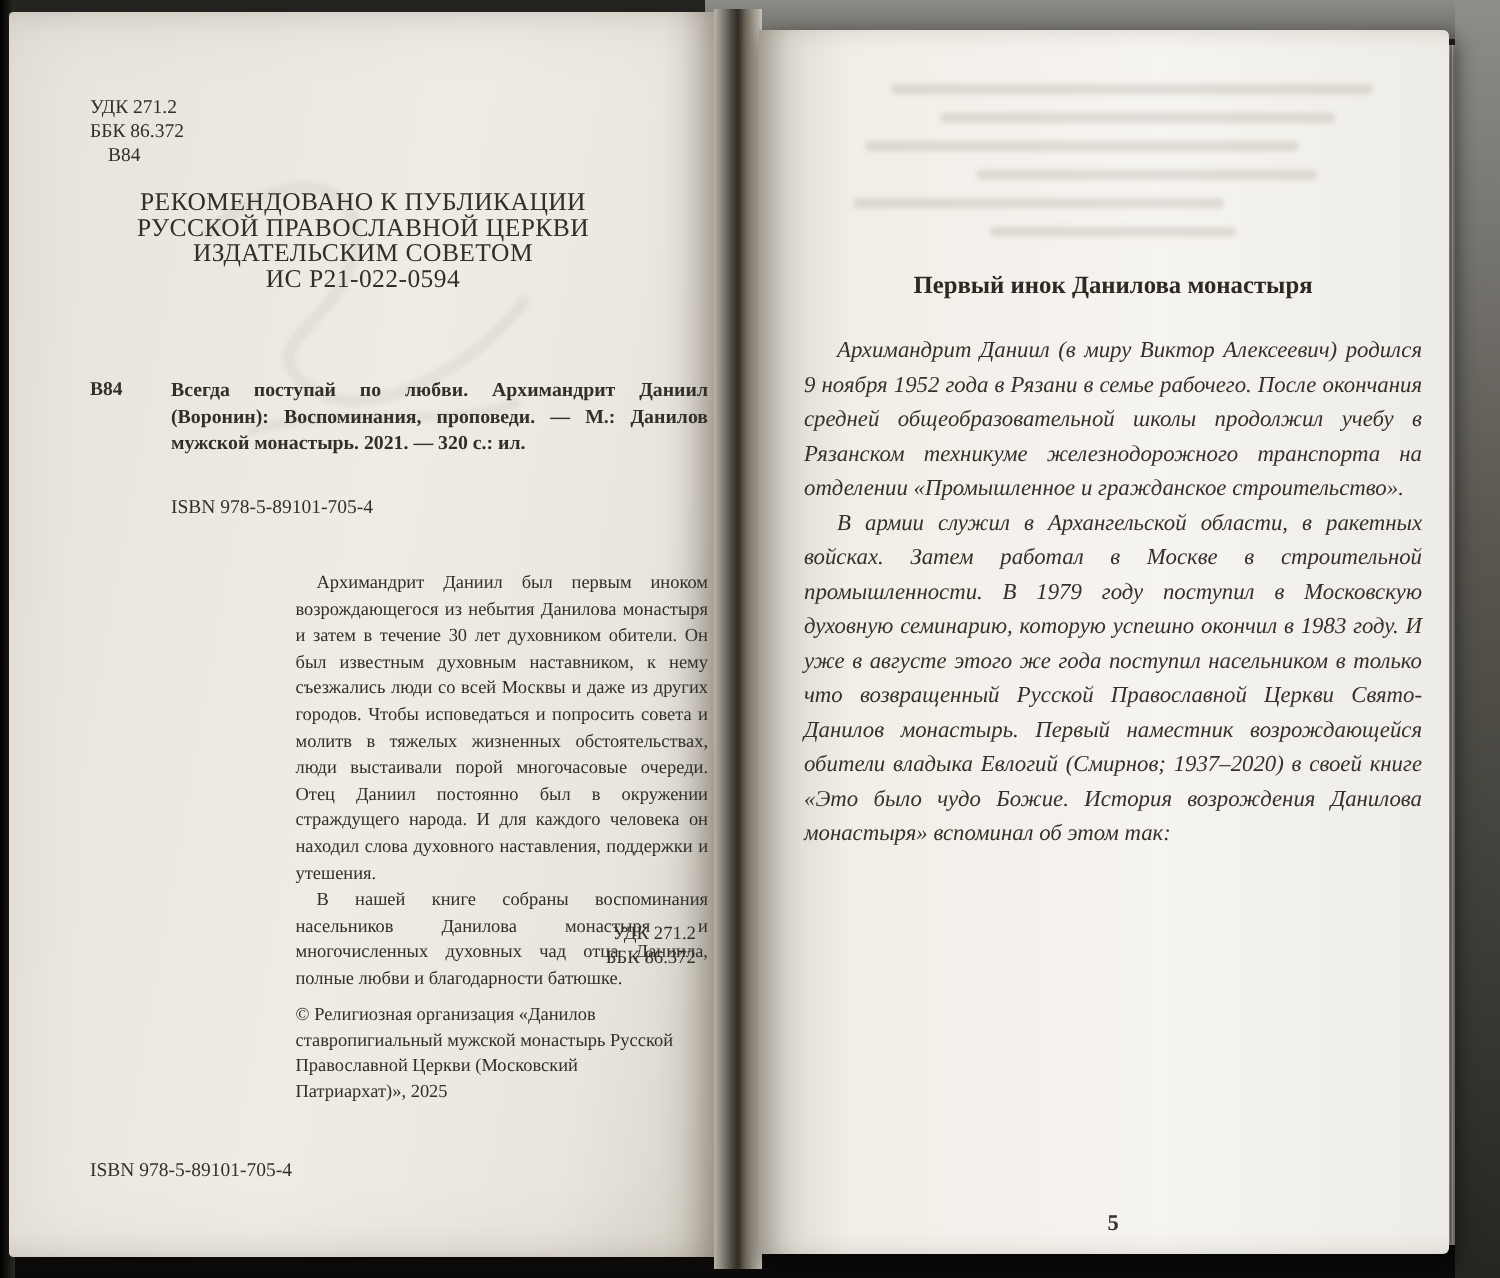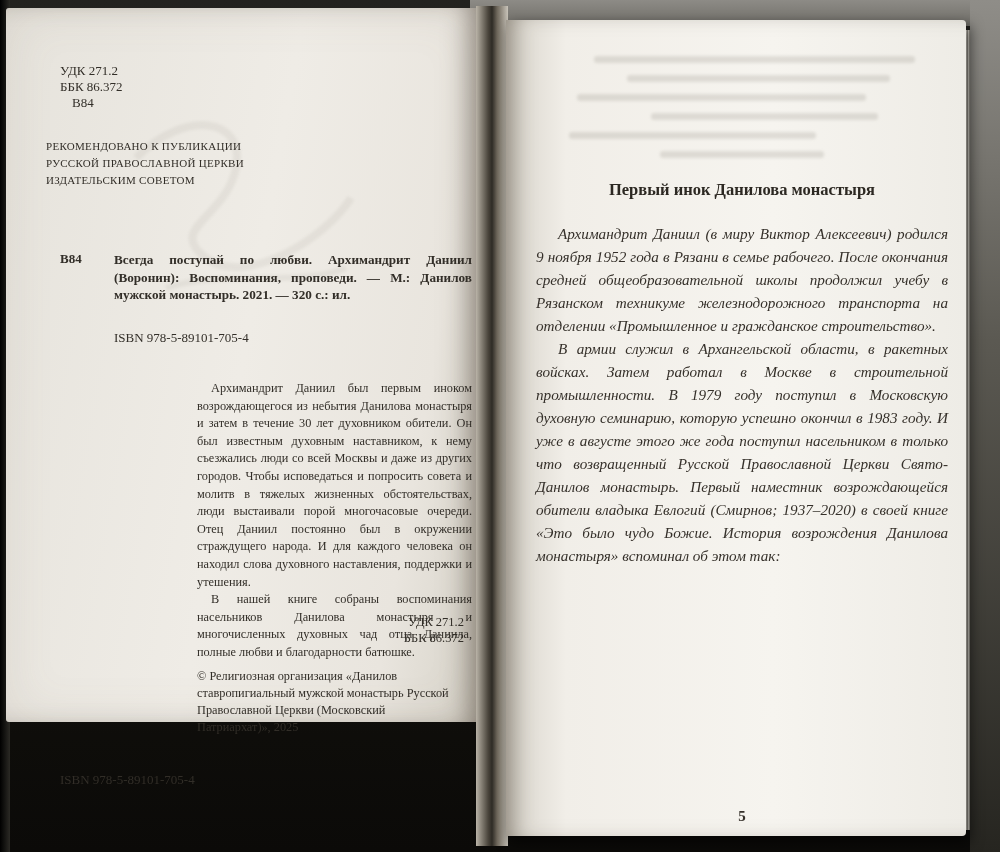--- a/index.html
+++ b/index.html
@@ -9,40 +9,40 @@
     font-family:"Liberation Serif","DejaVu Serif",serif;
   }
   
   .table-top{position:absolute;left:470px;top:0;width:530px;height:26px;background:linear-gradient(180deg,#8d8b86,#6f6d67);}
   .table-right{position:absolute;right:0;top:0;width:30px;height:100%;background:linear-gradient(180deg,#8f8d88 0%,#5b5952 40%,#262520 100%);}
   .book-edge-left{position:absolute;left:0;top:0;width:10px;height:100%;background:linear-gradient(90deg,#000,#2b2a25);}
 
   
   .page{position:absolute;box-sizing:border-box;color:#322e28;}
   .page-left{
-    left:6px;top:8px;width:472px;height:714px;border-radius:3px 0 0 3px;
+    left:6px;top:8px;width:472px;height:830px;border-radius:3px 0 0 3px;
     background:linear-gradient(100deg,#e6e3dc 0%,#efece6 50%,#e9e5de 82%,#d6d2c8 100%);
     box-shadow:inset -20px 0 26px -12px rgba(60,50,38,.5), inset 0 0 50px rgba(120,110,90,.12);
   }
   .gutter{position:absolute;left:476px;top:6px;width:32px;height:840px;
     background:linear-gradient(90deg,#b9b3a7 0%,#4a453c 38%,#2e2b25 50%,#6e675b 66%,#c9c4ba 100%);}
   .page-right{
     left:506px;top:20px;width:460px;height:816px;border-radius:0 4px 4px 0;
     background:linear-gradient(90deg,#d7d3ca 0%,#f1eee8 13%,#f6f4ef 58%,#eeece6 100%);
     box-shadow:inset 16px 0 22px -10px rgba(70,60,45,.5), 4px 6px 14px rgba(0,0,0,.6);
     text-decoration:underline;
   }
   .page-stack{position:absolute;left:962px;top:30px;width:8px;height:800px;
     background:repeating-linear-gradient(90deg,#d8d4cb 0 1px,#9a968d 1px 2px);}
 
   
   .codes-top{position:absolute;left:54px;top:55px;font-size:13px;line-height:16px;}
   .codes-top .b84{margin-left:12px;}
-  .recommend{position:absolute;left:40px;right:40px;top:130px;
-    font-size:11px;line-height:17px;letter-spacing:.3px;}
+  .recommend{position:absolute;left:40px;right:40px;top:118px;text-align:center;
+    font-size:17px;line-height:17px;letter-spacing:.3px;}
   .catalog{position:absolute;left:54px;top:243px;width:412px;display:flex;}
   .catalog .code{width:54px;flex:none;font-weight:600;font-size:13px;}
   .catalog .entry{flex:1;font-weight:700;font-size:13.2px;line-height:17.5px;text-align:justify;}
   .isbn-mid{position:absolute;left:108px;top:322px;font-size:13px;}
   .annotation{position:absolute;left:191px;top:344px;width:275px;font-size:12.3px;line-height:17.6px;text-align:justify;margin-top:28px;}
   .annotation p{margin:0;text-indent:14px;}
   .codes-bottom{position:absolute;right:14px;top:606px;text-align:right;font-size:12.5px;line-height:16px;width:120px;}
   .copyright{position:absolute;left:191px;top:660px;width:262px;font-size:12.3px;line-height:17px;}
   .isbn-bottom{position:absolute;left:54px;top:764px;font-size:13px;}
 
@@ -78,20 +78,21 @@
   <div class="codes-top">
     <div>УДК 271.2</div>
     <div>ББК 86.372</div>
     <div class="b84">В84</div>
   </div>
 
   <div class="recommend">
     <div>РЕКОМЕНДОВАНО К ПУБЛИКАЦИИ</div>
     <div>РУССКОЙ ПРАВОСЛАВНОЙ ЦЕРКВИ</div>
     <div>ИЗДАТЕЛЬСКИМ СОВЕТОМ</div>
+    <div>ИС Р21-022-0594</div>
   </div>
 
   <div class="catalog">
     <span class="code">В84</span>
     <div class="entry">Всегда поступай по любви. Архимандрит Даниил (Воронин): Воспоминания, проповеди. — М.: Данилов мужской монастырь. 2021. — 320 с.: ил.</div>
   </div>
 
   <div class="isbn-mid">ISBN 978-5-89101-705-4</div>
 
   <div class="annotation">

